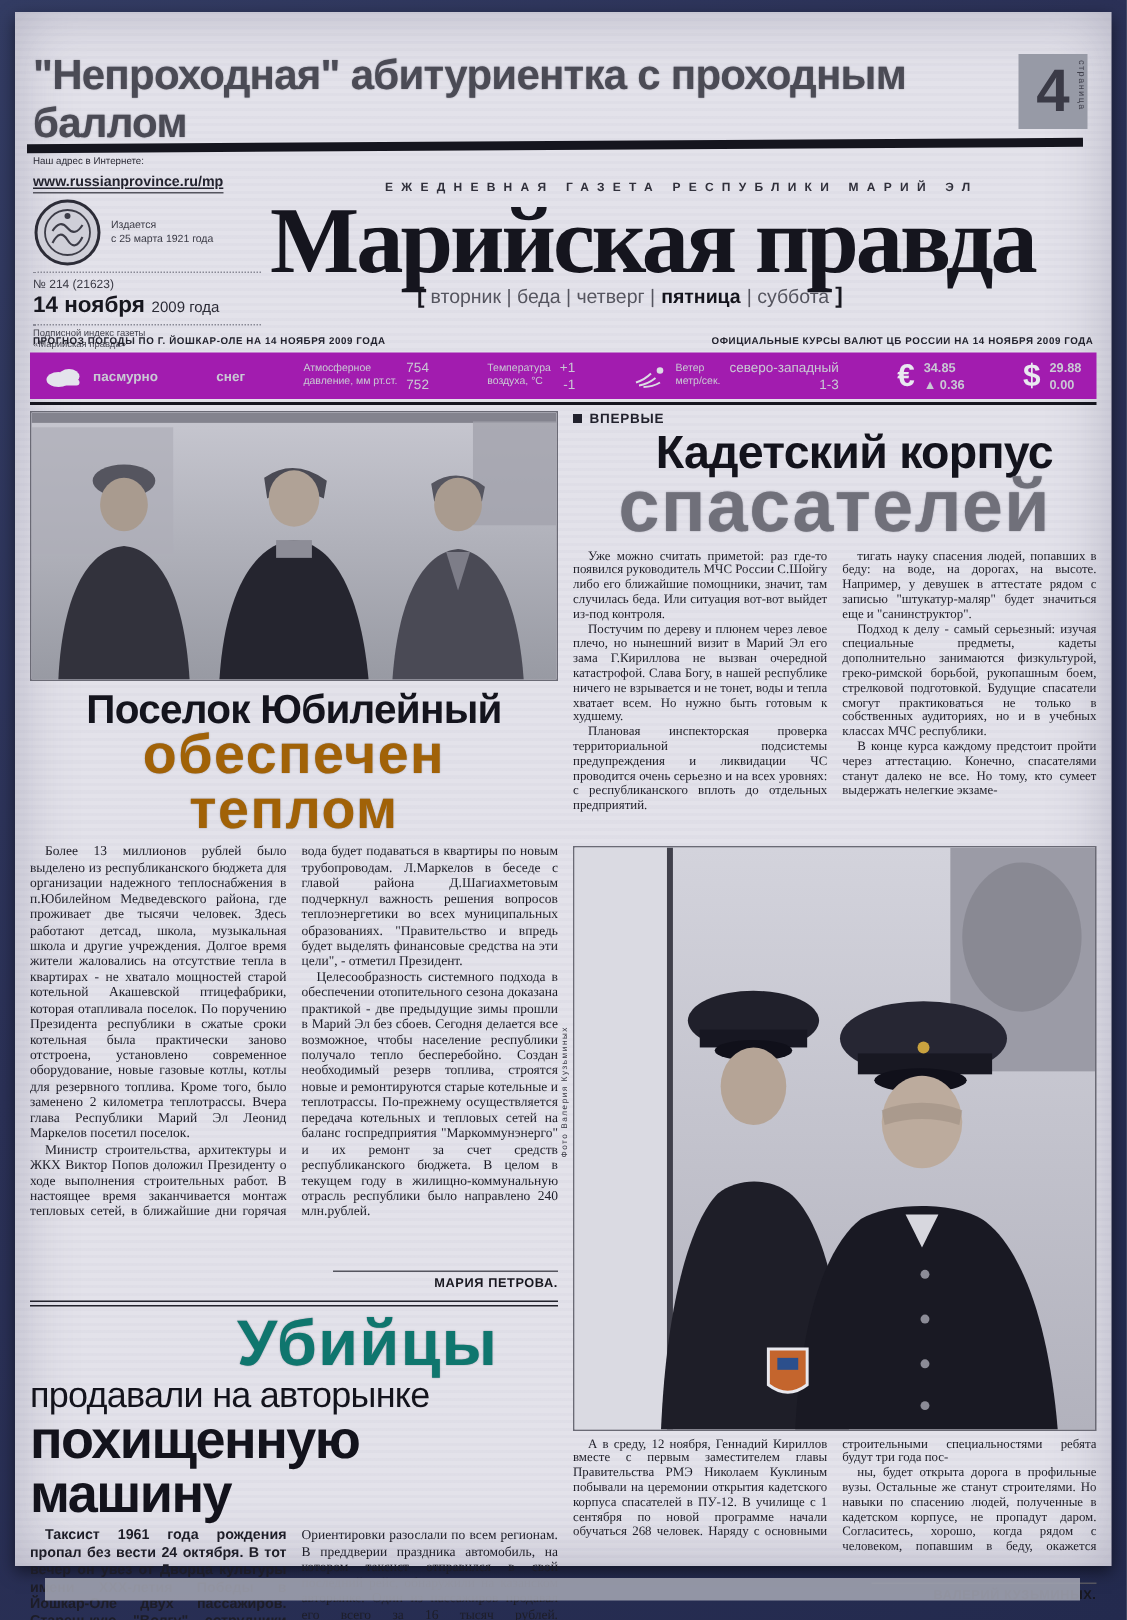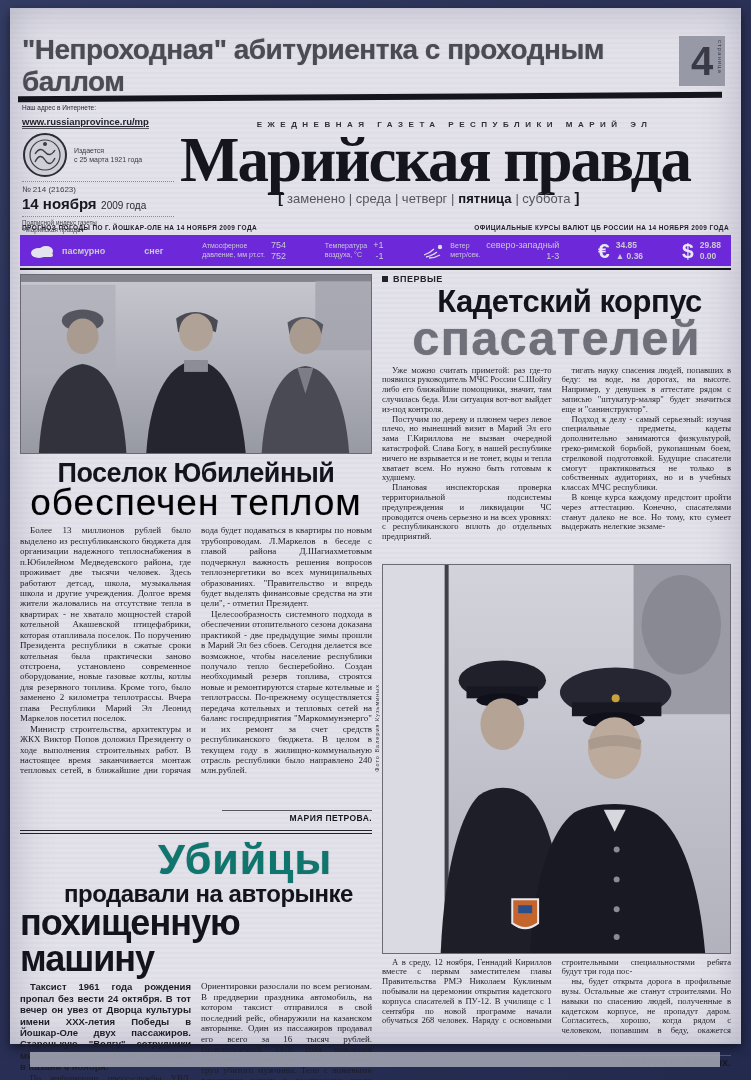--- a/index.html
+++ b/index.html
@@ -57,21 +57,21 @@
   }
   .days { margin-left:96px; margin-top:-2px; font-size:13px; color:#55555f; white-space:nowrap; }
   .days span { margin:0 2px; }
   .days .br { font-weight:bold; font-size:15px; color:#17171f; }
   .day-cur { font-weight:bold; color:#14141c;text-align:right; }
 
   
   .preweather { position:absolute; left:12px; top:216px; width:707px; display:flex; justify-content:space-between; }
   .forecast-title, .fx-header { font-size:6.5px; font-weight:bold; color:#22222d; letter-spacing:.4px; }
   .wbar {
-    position:absolute; left:10px; top:227px; width:711px; height:31px; background:#6d28d9;
+    position:absolute; left:10px; top:227px; width:711px; height:31px; background:#a21caf;
     display:flex; align-items:center; justify-content:space-between; padding:0 10px; color:#c9c9d4;
   }
   .wcell { display:flex; align-items:center; gap:6px; }
   .wcond { font-size:9px; font-weight:bold; }
   .wlabel { font-size:7px; line-height:1.25; }
   .wvals { font-size:9px; font-weight:normal; line-height:1.15; text-align:right; }
   .fxcell { display:flex; align-items:center; gap:6px; }
   .fxsym { font-size:21px; font-weight:bold; color:#e9e9f0; line-height:1; }
   .fxnums { font-size:8.5px; font-weight:bold; line-height:1.25; text-align:left; }
   .bar-rule { position:absolute; left:10px; top:260px; width:711px; height:2px; background:#15151e; }
@@ -91,26 +91,26 @@
   .body p.lead { font-family:"Liberation Sans", sans-serif; font-weight:bold; font-size:9.5px; line-height:1.2; }
   .h268 { height:268px; }
   .taxi-body { height:128px; }
   .cadet-top { height:194px; font-size:8.6px; line-height:1.14; }
   .cadet-bottom { height:80px; font-size:8.6px; line-height:1.14; }
 
   .author { font-size:8.5px; font-weight:bold; color:#17171f; text-align:right; letter-spacing:.4px; margin-top:17px; }
   .author::before { content:""; display:block; width:150px; margin-left:auto; margin-bottom:2px; border-top:1px solid #55555f; }
 
   .h-art1-1 { margin-top:5px; text-align:center; font-weight:bold; font-size:27px; color:#14141d; letter-spacing:-.5px; line-height:1.05; }
-  .h-art1-2 { text-align:center; font-weight:normal; font-size:37px; color:#000000; letter-spacing:1px; line-height:1; margin-top:-3px; text-shadow:0 0 1px rgba(100,100,115,.7); }
+  .h-art1-2 { text-align:center; font-weight:bold; font-size:37px; color:#a16207; letter-spacing:1px; line-height:1; margin-top:-3px; text-shadow:0 0 1px rgba(100,100,115,.7); }
 
   .div-double { margin:7px 0 5px; border-top:1.5px solid #23232d; border-bottom:1px solid #23232d; height:4px; }
 
   .h-ub1 { margin-left:138px; font-weight:bold; font-size:43px; color:#0f766e; letter-spacing:1px; line-height:.95; text-shadow:0 0 1px rgba(100,100,115,.7); }
-  .h-ub2 { font-weight:bold; font-size:24px; color:#13131c; letter-spacing:-.5px; line-height:1.05; margin-top:1px;margin-left:44px; }
+  .h-ub2 { font-weight:normal; font-size:24px; color:#13131c; letter-spacing:-.5px; line-height:1.05; margin-top:1px; }
   .h-ub3 { font-weight:bold; font-size:36px; color:#13131c; letter-spacing:-1px; line-height:1; margin-top:-1px; }
 
   .kicker { font-size:9px; font-weight:bold; color:#22222d; letter-spacing:.5px; }
   .kicker .sq { display:inline-block; width:6px; height:6px; background:#22222d; margin-right:5px; }
   .h-c1 { text-align:center; padding-left:26px; font-weight:bold; font-size:31px; color:#13131c; letter-spacing:-.5px; line-height:1; margin-top:2px; }
   .h-c2 { text-align:center; font-weight:bold; font-size:49px; color:#70707a; letter-spacing:1px; line-height:.95; margin-top:-2px; text-shadow:0 0 1px rgba(100,100,115,.7); }
 
   .photo-wrap { position:relative; margin-top:4px; }
   .photo-credit {
     position:absolute; left:-8px; top:120px; writing-mode:vertical-rl; transform:rotate(180deg);
@@ -157,21 +157,21 @@
           <div class="sub-row">
             <span>Годовой</span>
             <span class="sub-index">52711</span>
           </div>
         </div>
       </div>
       <div class="mh-right">
         <div class="tagline">ЕЖЕДНЕВНАЯ ГАЗЕТА РЕСПУБЛИКИ МАРИЙ ЭЛ</div>
         <div class="paper-title">Марийская правда</div>
         <div class="days">
-          <span class="br">[</span><span>заменено | среда | четверг |</span><span class="day-cur">пятница</span><span>| суббота</span><span class="br">]</span>
+          <span class="br">[</span><span>вторник | беда | четверг |</span><span class="day-cur">пятница</span><span>| суббота</span><span class="br">]</span>
         </div>
       </div>
     </div>
 
     <div class="preweather">
       <span class="forecast-title">ПРОГНОЗ ПОГОДЫ ПО Г. ЙОШКАР-ОЛЕ НА 14 НОЯБРЯ 2009 ГОДА</span>
       <span class="fx-header">ОФИЦИАЛЬНЫЕ КУРСЫ ВАЛЮТ ЦБ РОССИИ НА 14 НОЯБРЯ 2009 ГОДА</span>
     </div>
 
     <div class="wbar">

